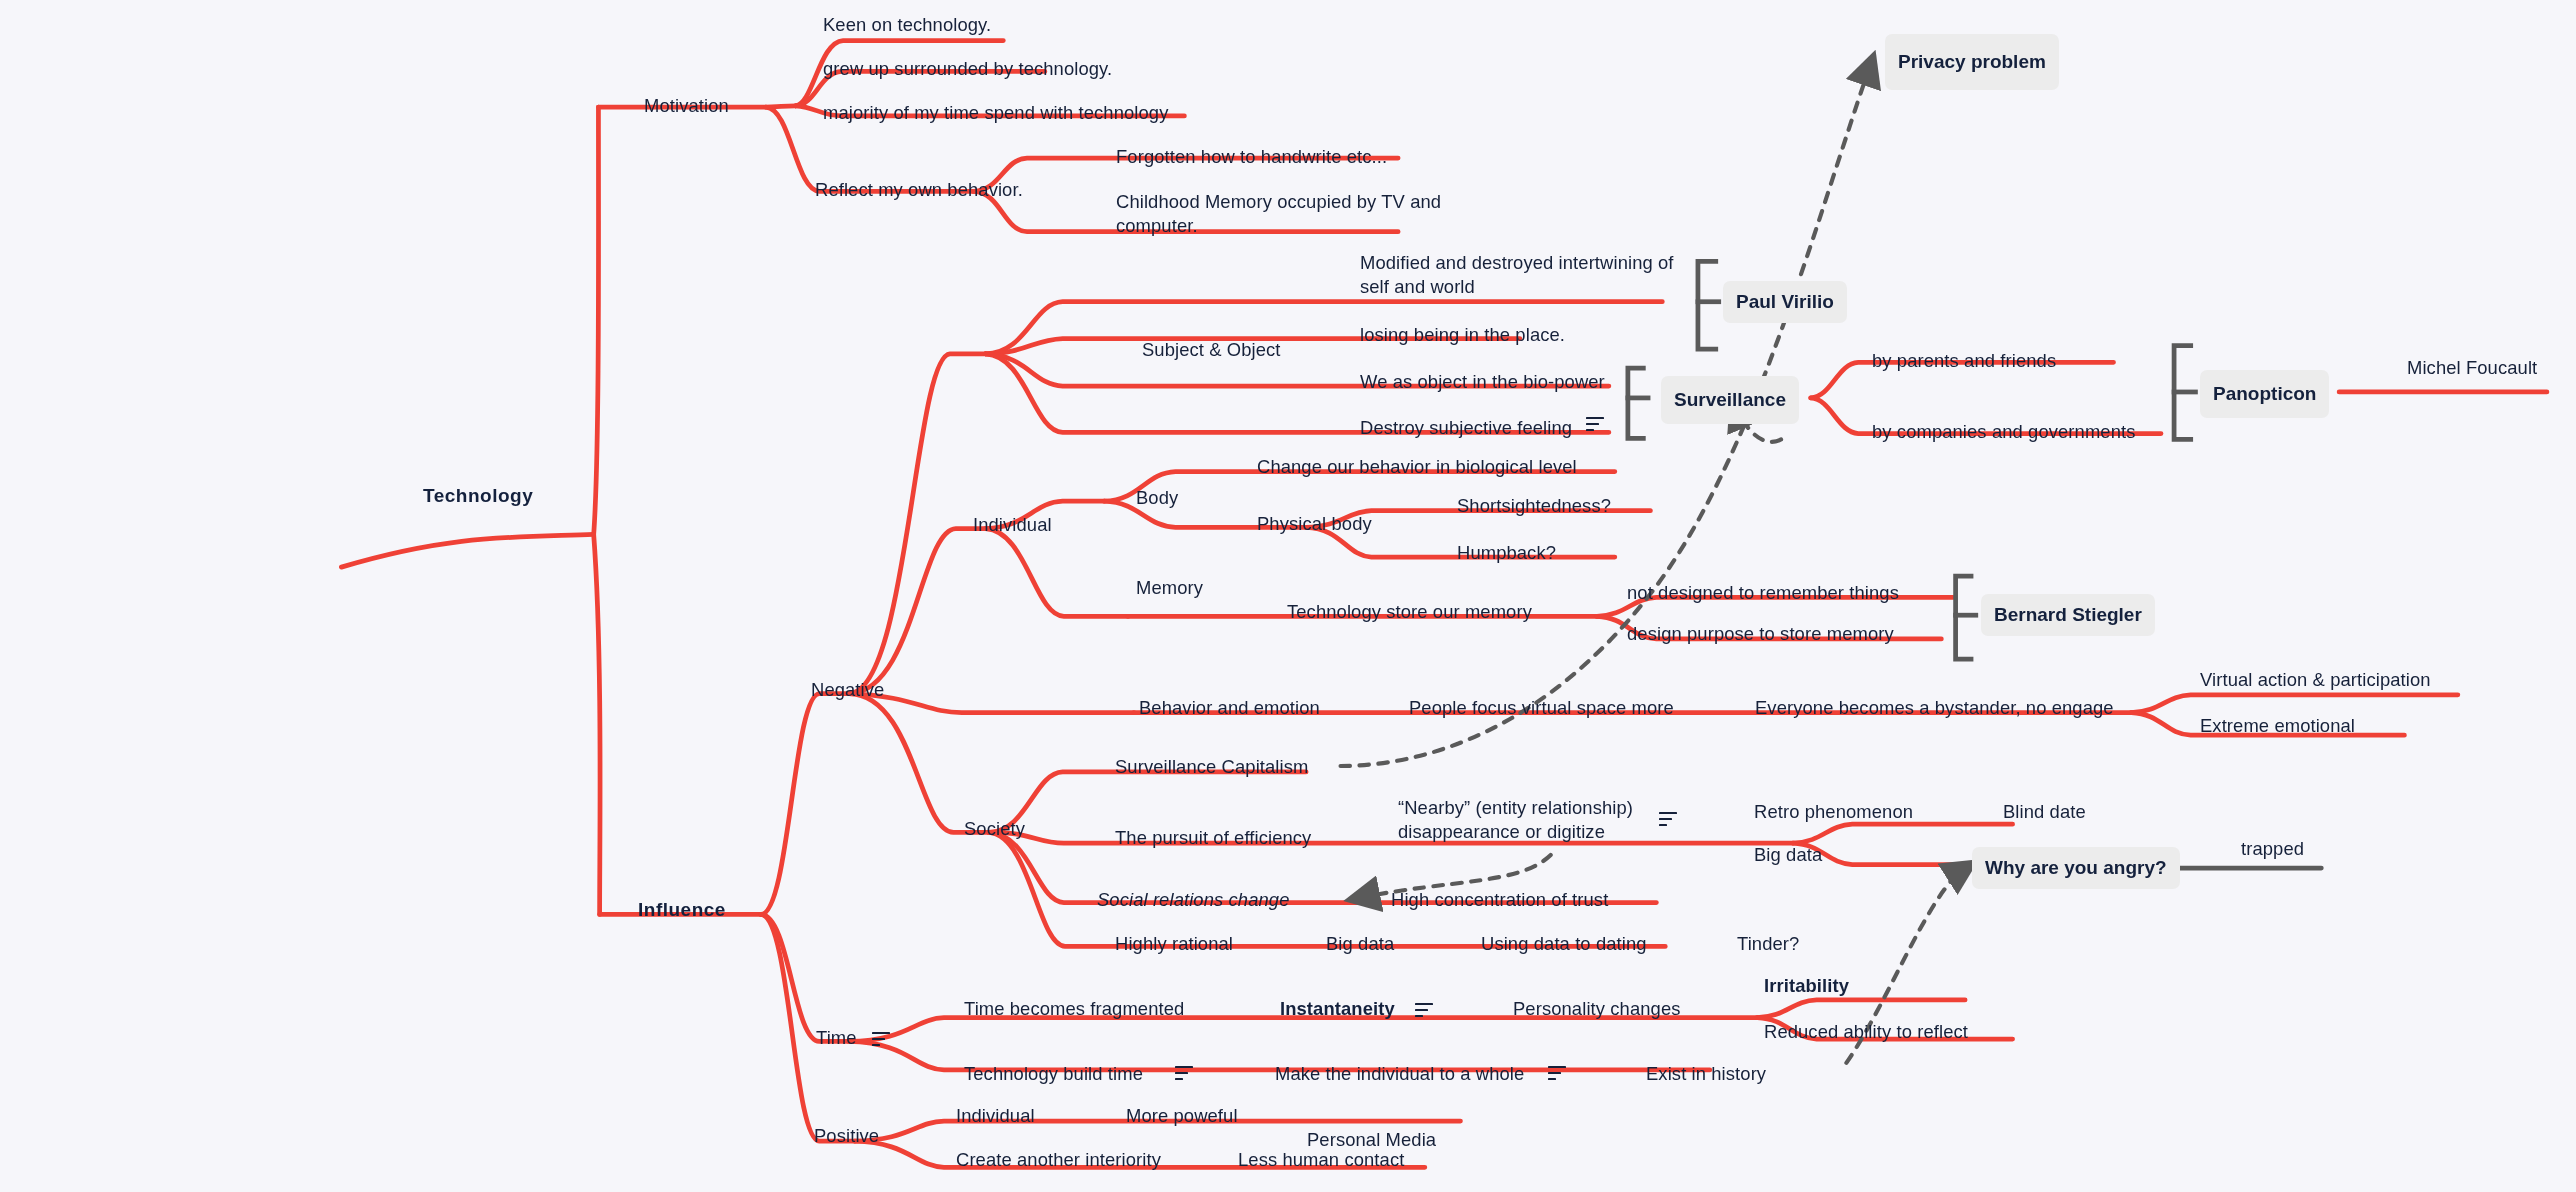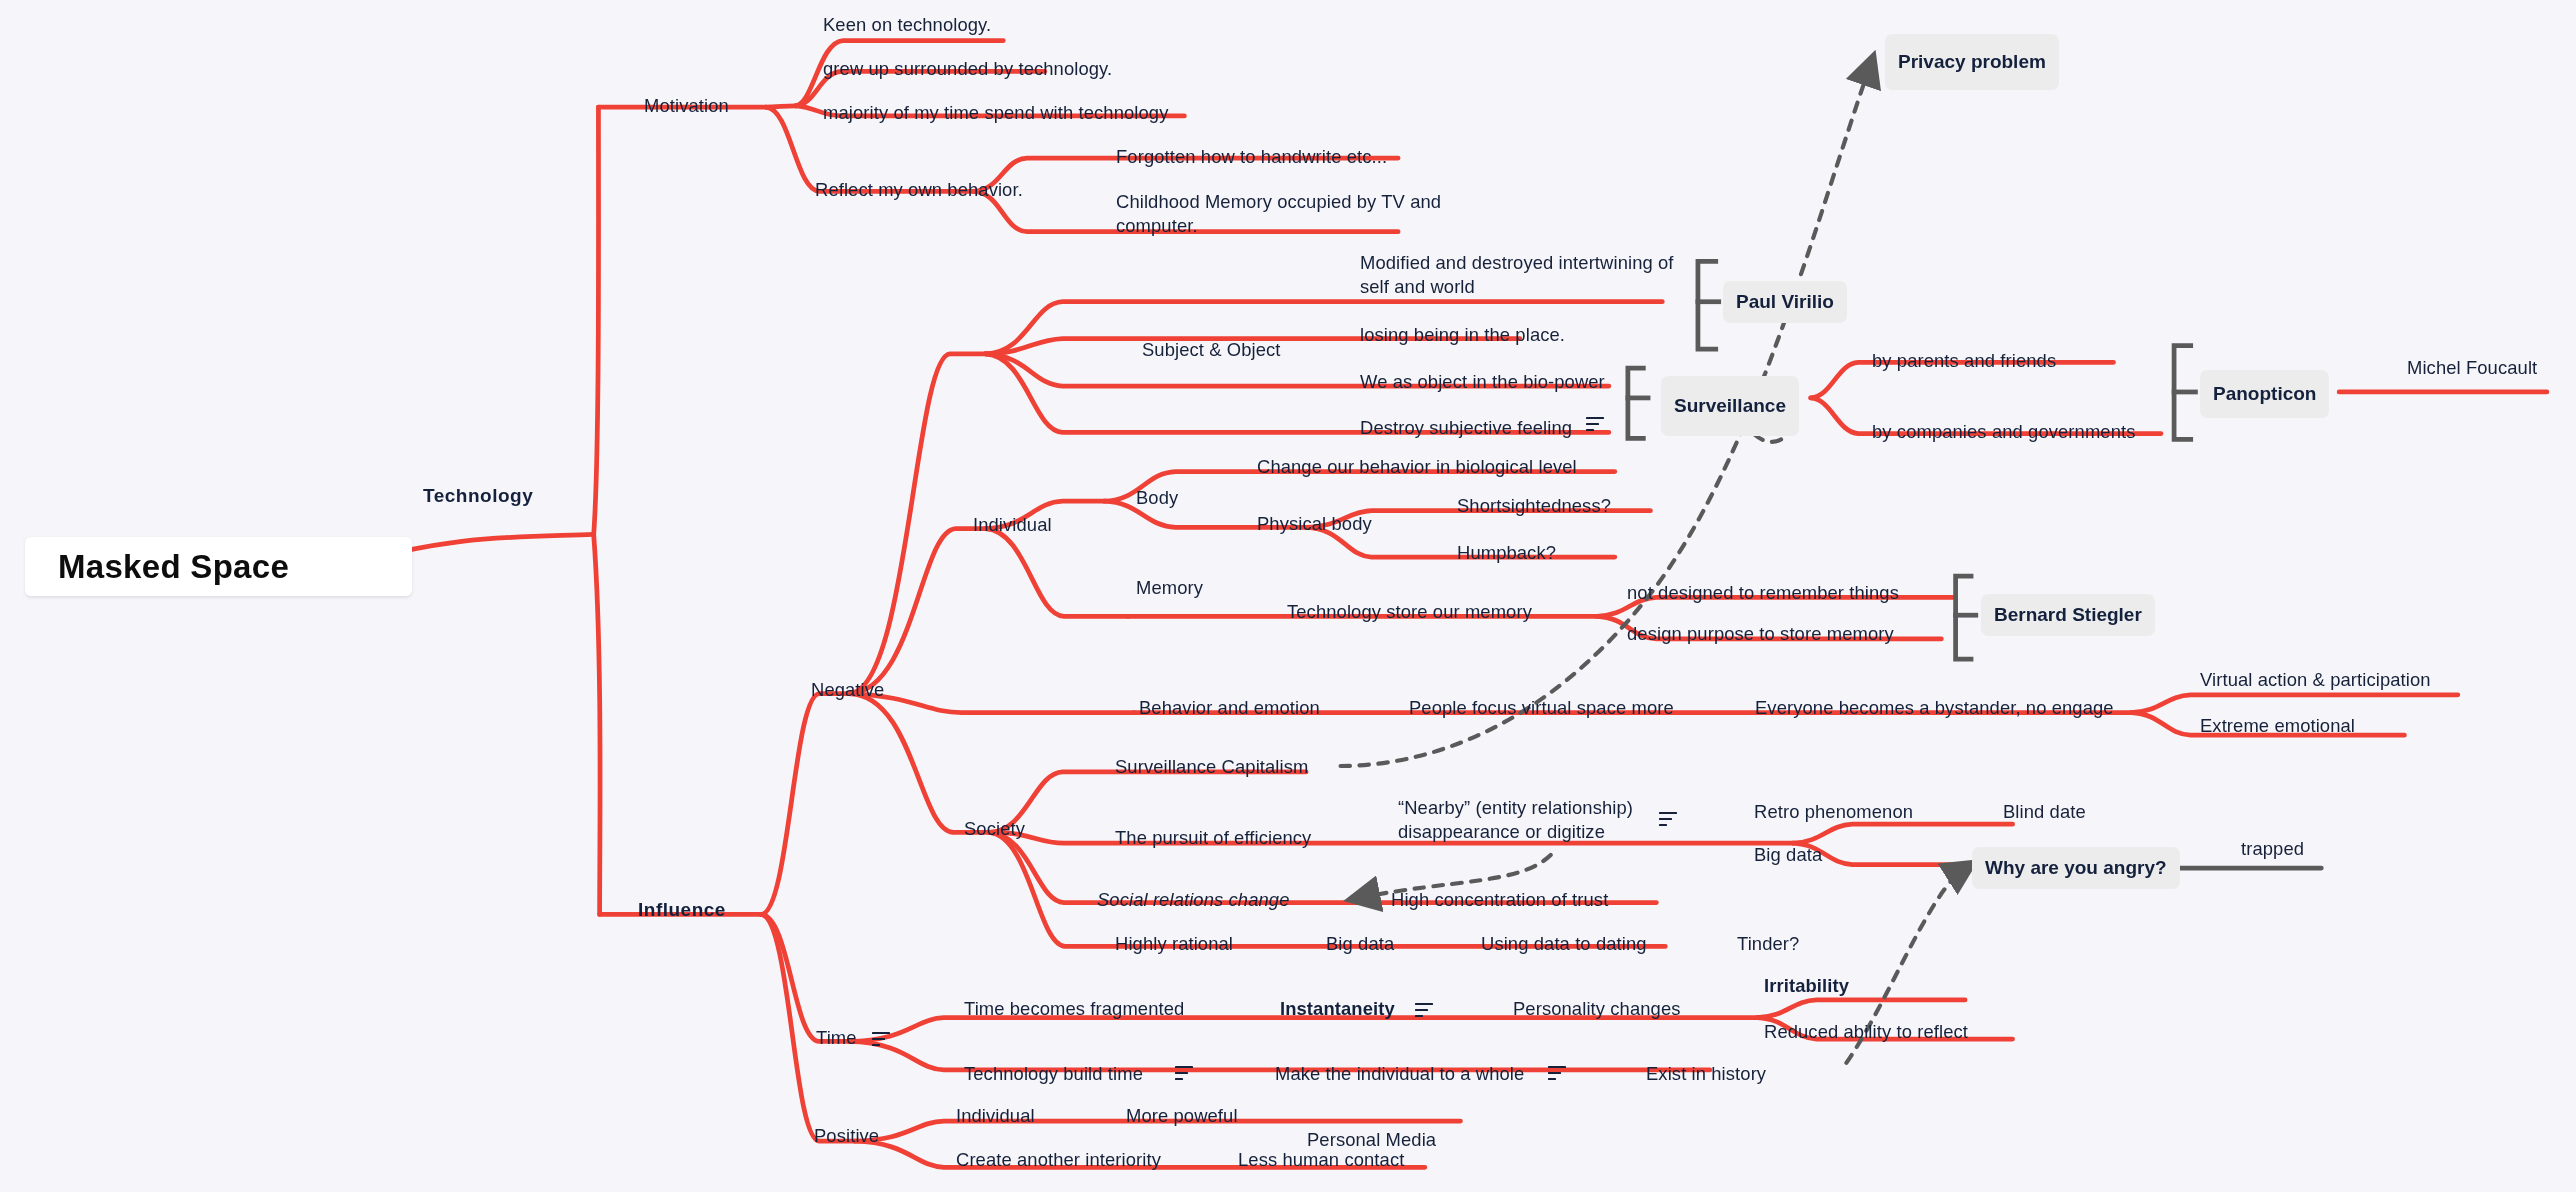--- a/index.html
+++ b/index.html
@@ -212,23 +212,20 @@
     <path d="M2258,1290 C2400,1290 2600,1230 2780,1000 C2950,780 3050,400 3150,110" marker-end="url(#arrowdk)"></path>
 
     <path d="M3000,740 C2960,760 2930,700 2925,688" marker-end="url(#arrowdk)"></path>
 
     <path d="M2612,1440 C2560,1490 2450,1480 2290,1512" marker-end="url(#arrowdk)"></path>
 
     <path d="M3110,1790 C3180,1690 3250,1500 3310,1462" marker-end="url(#arrowdk)"></path>
   </g>
 </svg>
 
-<div class="root" style="left:25px;top:537px;width:321px;height:59px;">
-  <span>Masked Space</span>
-</div>
 
 <div class="lbl main" style="left:423px;top:484px;">Technology</div>
 <div class="lbl main" style="left:638px;top:898px;">Influence</div>
 
 <div class="lbl" style="left:644px;top:94px;">Motivation</div>
 <div class="lbl" style="left:823px;top:13px;">Keen on technology.</div>
 <div class="lbl" style="left:823px;top:57px;">grew up surrounded by technology.</div>
 <div class="lbl" style="left:823px;top:101px;">majority of my time spend with technology</div>
 <div class="lbl" style="left:815px;top:178px;">Reflect my own behavior.</div>
 <div class="lbl" style="left:1116px;top:145px;">Forgotten how to handwrite etc...</div>
@@ -243,21 +240,21 @@
 <div class="lbl" style="left:1360px;top:416px;">Destroy subjective feeling</div>
 <span class="note-icon" style="left:1586px;top:417px;">
       <i></i>
       <i></i>
       <i></i>
     </span>
 
 <div class="pill" style="left:1723px;top:281px;height:42px;">
   <span>Paul Virilio</span>
 </div>
-<div class="pill" style="left:1661px;top:376px;height:60px;">
+<div class="pill" style="left:1661px;top:376px;height:48px;">
   <span>Surveillance</span>
 </div>
 <div class="lbl" style="left:1872px;top:349px;">by parents and friends</div>
 <div class="lbl" style="left:1872px;top:420px;">by companies and governments</div>
 <div class="pill" style="left:2200px;top:370px;height:48px;">
   <span>Panopticon</span>
 </div>
 <div class="lbl" style="left:2407px;top:356px;">Michel Foucault</div>
 <div class="pill" style="left:1885px;top:34px;height:56px;">
   <span>Privacy problem</span>

